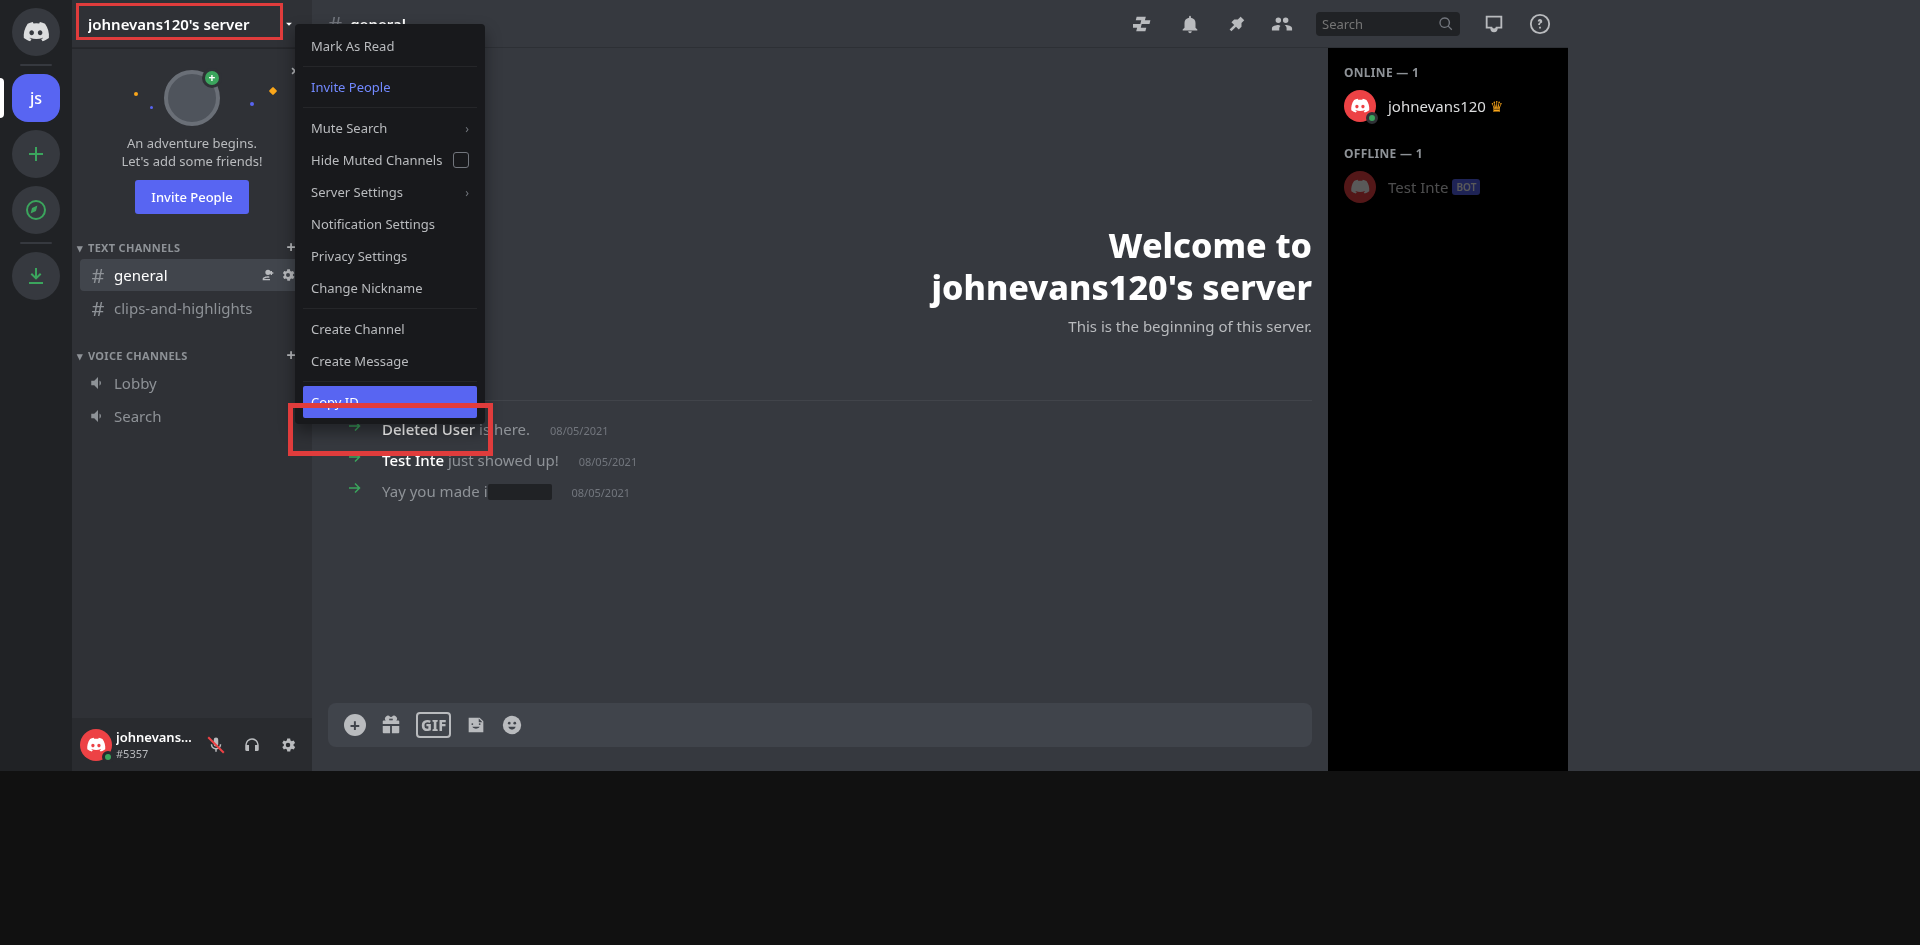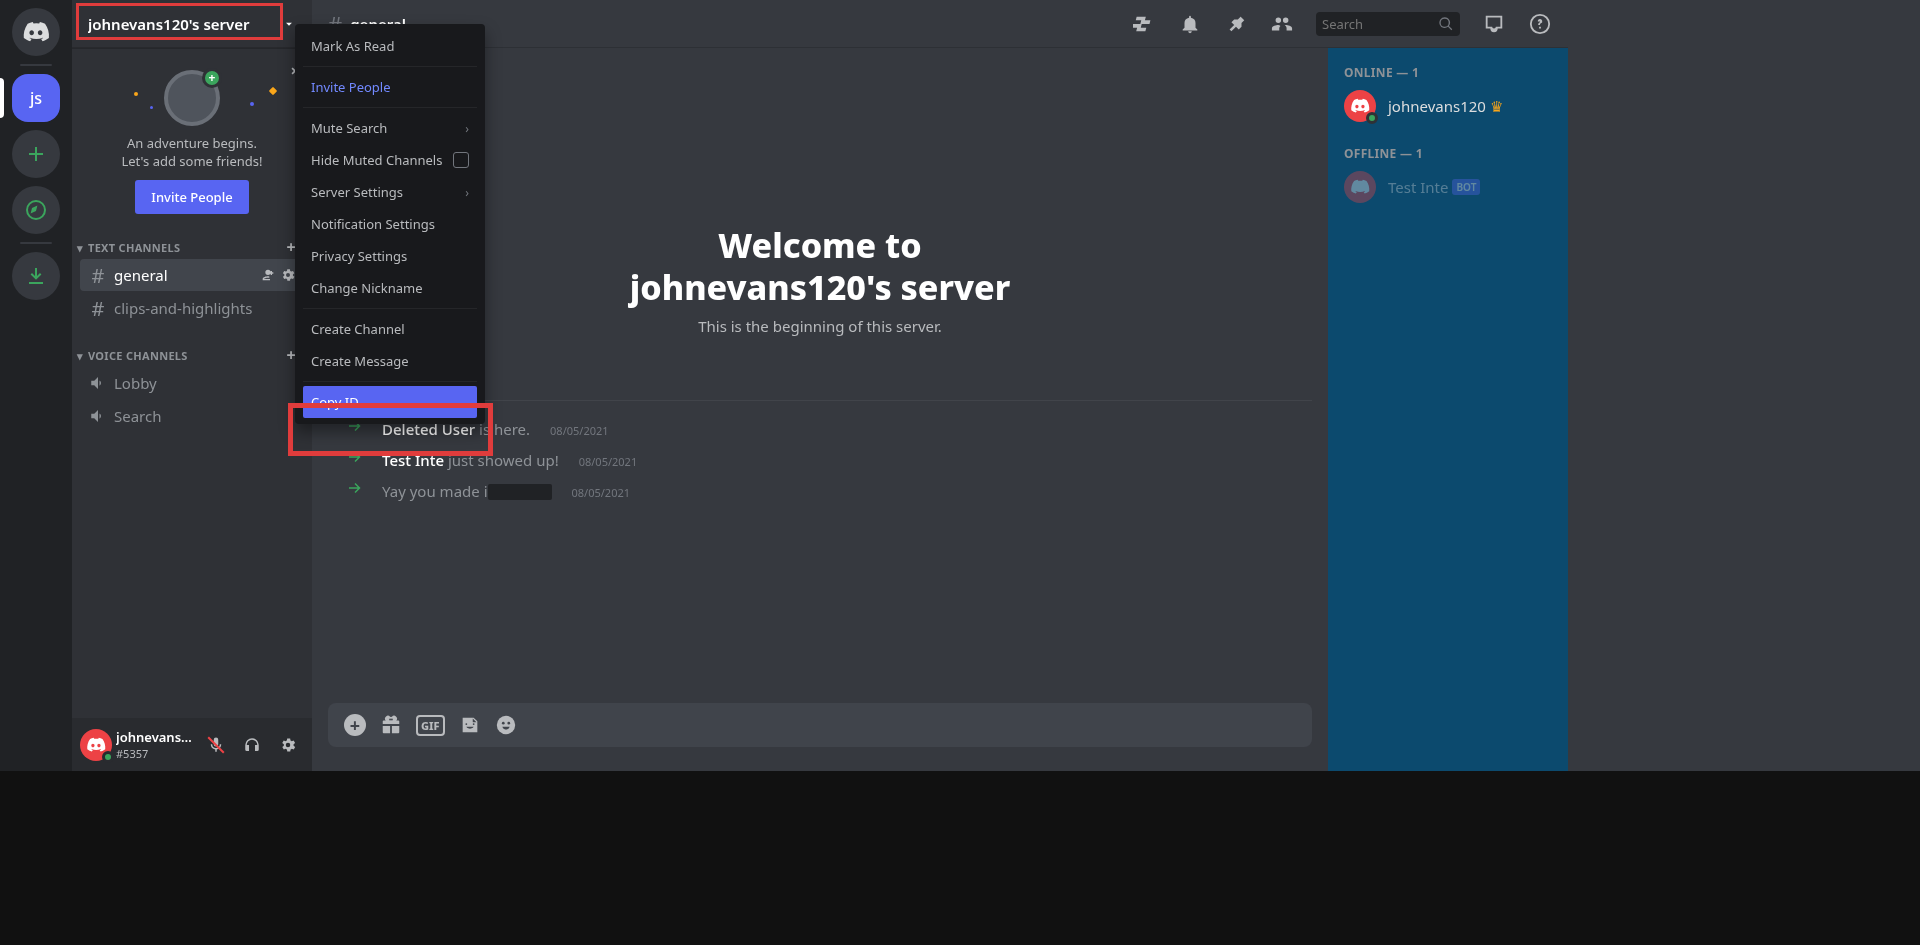--- a/index.html
+++ b/index.html
@@ -71,42 +71,42 @@
 .top .sp{flex:1}
 .top .ti{width:24px;height:24px;color:#b9bbbe;cursor:pointer;display:flex;align-items:center;justify-content:center;margin-left:14px}
 .top .ti svg{width:22px;height:22px}
 .srch{background:#202225;border-radius:4px;height:24px;width:144px;display:flex;align-items:center;padding:0 6px;margin-left:14px}
 .srch input{background:transparent;border:none;outline:none;color:#dcddde;font-size:13px;flex:1;min-width:0}
 .srch svg{width:16px;height:16px;color:#72767d}
 
 .chat{flex:1;display:flex;min-height:0}
 .msgs{flex:1;display:flex;flex-direction:column;min-width:0}
 .scroll{flex:1;overflow-y:auto;padding:16px}
-.welcome{text-align:center;padding:160px 0 40px}
+.welcome{text-align:right;padding:160px 0 40px}
 .welcome h1{color:#fff;font-size:34px;font-weight:800;line-height:42px}
 .welcome p{color:#b9bbbe;font-size:15px;margin-top:8px}
 .divd{height:1px;background:rgba(255,255,255,.06);margin:24px 0 12px}
 .sys{display:flex;align-items:center;gap:18px;padding:4px 0 4px 18px;min-height:28px}
 .sys .arr{color:#3ba55d}
 .sys .arr svg{width:18px;height:18px}
 .sys .txt{color:#8e9297;font-size:15px}
 .sys .txt b{color:#fff;font-weight:500}
 .sys .date{color:#72767d;font-size:11px;margin-left:20px}
 .blk{display:inline-block;background:#202225;width:64px;height:16px;vertical-align:middle;border-radius:2px}
 
 .inp{padding:0 16px 24px}
 .inpw{background:#40444b;border-radius:8px;display:flex;align-items:center;padding:0 16px;height:44px;gap:14px}
 .inpw .pl{width:22px;height:22px;border-radius:50%;background:#b9bbbe;color:#40444b;display:flex;align-items:center;justify-content:center;font-size:18px;font-weight:700;cursor:pointer}
 .inpw input{flex:1;background:transparent;border:none;outline:none;color:#dcddde;font-size:15px}
 .inpw .ri{color:#b9bbbe;cursor:pointer;display:flex;align-items:center;justify-content:center}
 .inpw .ri svg{width:22px;height:22px}
-.gif{font-size:11px;font-weight:800;border:2px solid #b9bbbe;border-radius:4px;padding:1px 3px;color:#b9bbbe}
-
-
-.members{width:240px;background:#0c4a6e;padding:16px 8px;overflow-y:auto}
+.gif{font-size:15px;font-weight:800;border:2px solid #b9bbbe;border-radius:4px;padding:1px 3px;color:#b9bbbe}
+
+
+.members{width:240px;background:#000000;padding:16px 8px;overflow-y:auto}
 .mh{color:#8e9297;font-size:12px;font-weight:700;padding:0 8px 4px;letter-spacing:.3px}
 .mem{display:flex;align-items:center;gap:12px;padding:4px 8px;height:42px;border-radius:4px;cursor:pointer}
 .mem .av{width:32px;height:32px;border-radius:50%;background:#ed4245;display:flex;align-items:center;justify-content:center;position:relative}
 .mem .av svg{width:20px;height:20px;color:#fff}
 .mem .av .st{position:absolute;right:-2px;bottom:-2px;width:12px;height:12px;border-radius:50%;background:#3ba55d;border:3px solid #2f3136}
 .mem.off{opacity:.35}
 .mem .nm{color:#dcddde;font-size:15px;display:flex;align-items:center;gap:4px}
 .crown{color:#faa61a}
 .bot{background:#5865f2;color:#fff;font-size:10px;font-weight:600;padding:1px 4px;border-radius:3px}
 

